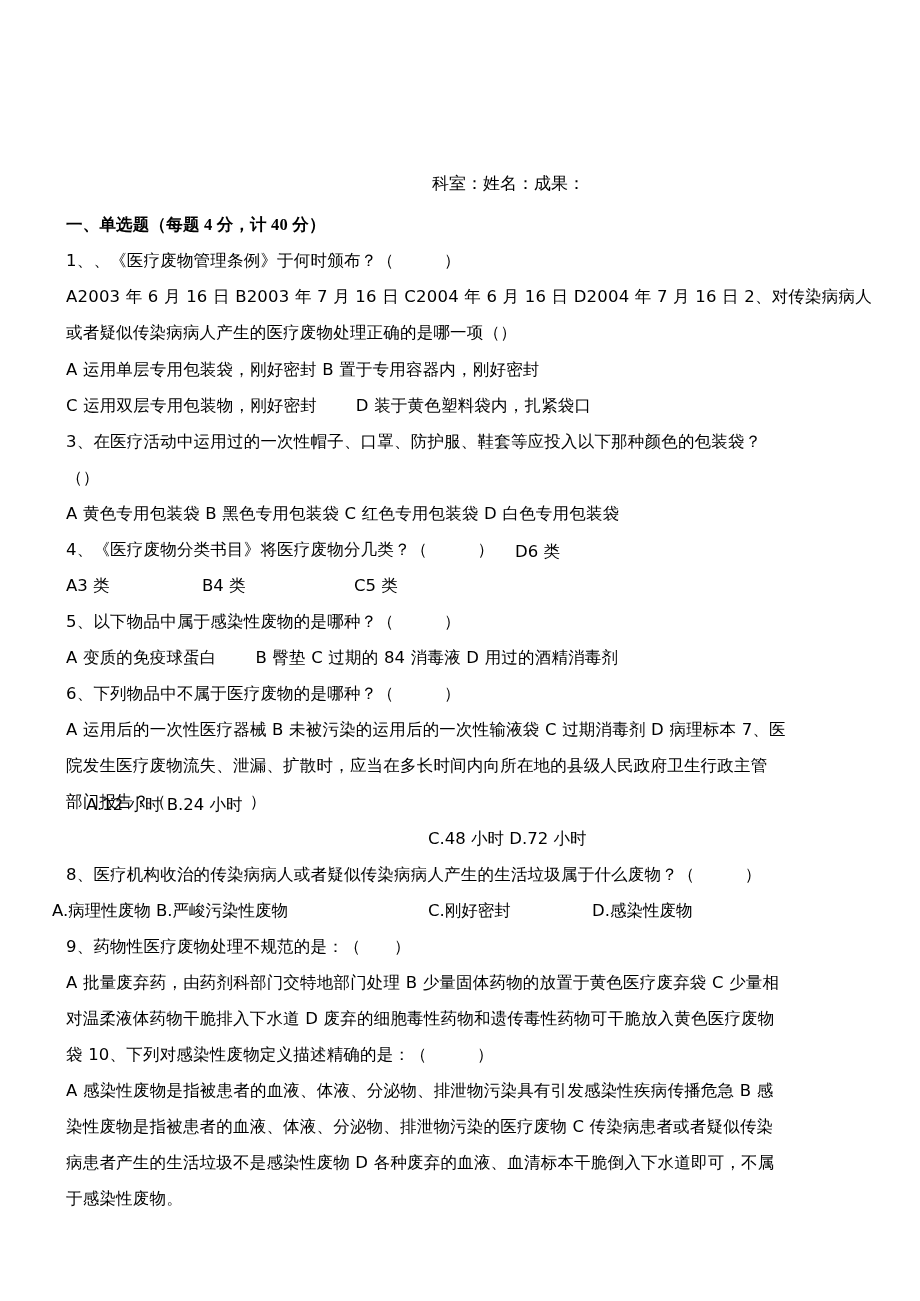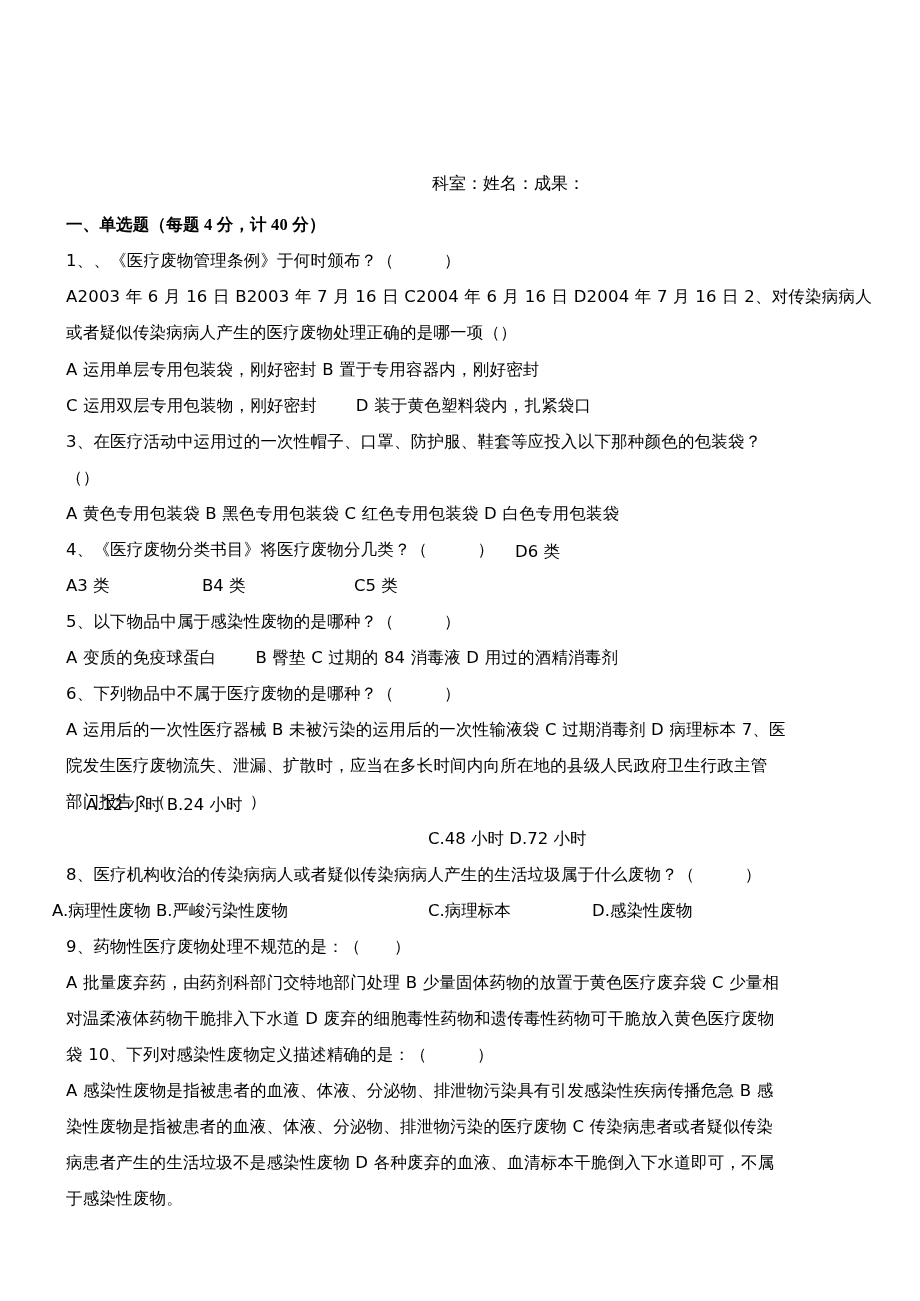--- a/index.html
+++ b/index.html
@@ -47,21 +47,21 @@
   <div class="line" style="top:719px;">A 运用后的一次性医疗器械 B 未被污染的运用后的一次性输液袋 C 过期消毒剂 D 病理标本 7、医</div>
   <div class="line" style="top:755px;">院发生医疗废物流失、泄漏、扩散时，应当在多长时间内向所在地的县级人民政府卫生行政主管</div>
   <div class="line" style="top:791px;">部门报告？（　　　　　）</div>
 
   <div class="opt" style="left:86px; top:794px;">A.12 小时 B.24 小时</div>
   <div class="opt" style="left:428px; top:828px;">C.48 小时 D.72 小时</div>
 
   <div class="line" style="top:864px;">8、医疗机构收治的传染病病人或者疑似传染病病人产生的生活垃圾属于什么废物？（　　　）</div>
 
   <div class="opt" style="left:52px; top:900px;">A.病理性废物 B.严峻污染性废物</div>
-  <div class="opt" style="left:428px; top:900px;">C.病理标本</div>
+  <div class="opt" style="left:428px; top:900px;">C.刚好密封</div>
   <div class="opt" style="left:592px; top:900px;">D.感染性废物</div>
 
   <div class="line" style="top:936px;">9、药物性医疗废物处理不规范的是：（　　）</div>
   <div class="line" style="top:1008px;">对温柔液体药物干脆排入下水道 D 废弃的细胞毒性药物和遗传毒性药物可干脆放入黄色医疗废物</div>
   <div class="line" style="top:972px;">A 批量废弃药，由药剂科部门交特地部门处理 B 少量固体药物的放置于黄色医疗废弃袋 C 少量相</div>
   <div class="line" style="top:1044px;">袋 10、下列对感染性废物定义描述精确的是：（　　　）</div>
   <div class="line" style="top:1080px;">A 感染性废物是指被患者的血液、体液、分泌物、排泄物污染具有引发感染性疾病传播危急 B 感</div>
   <div class="line" style="top:1152px;">病患者产生的生活垃圾不是感染性废物 D 各种废弃的血液、血清标本干脆倒入下水道即可，不属</div>
   <div class="line" style="top:1116px;">染性废物是指被患者的血液、体液、分泌物、排泄物污染的医疗废物 C 传染病患者或者疑似传染</div>
   <div class="line" style="top:1188px;">于感染性废物。</div>

